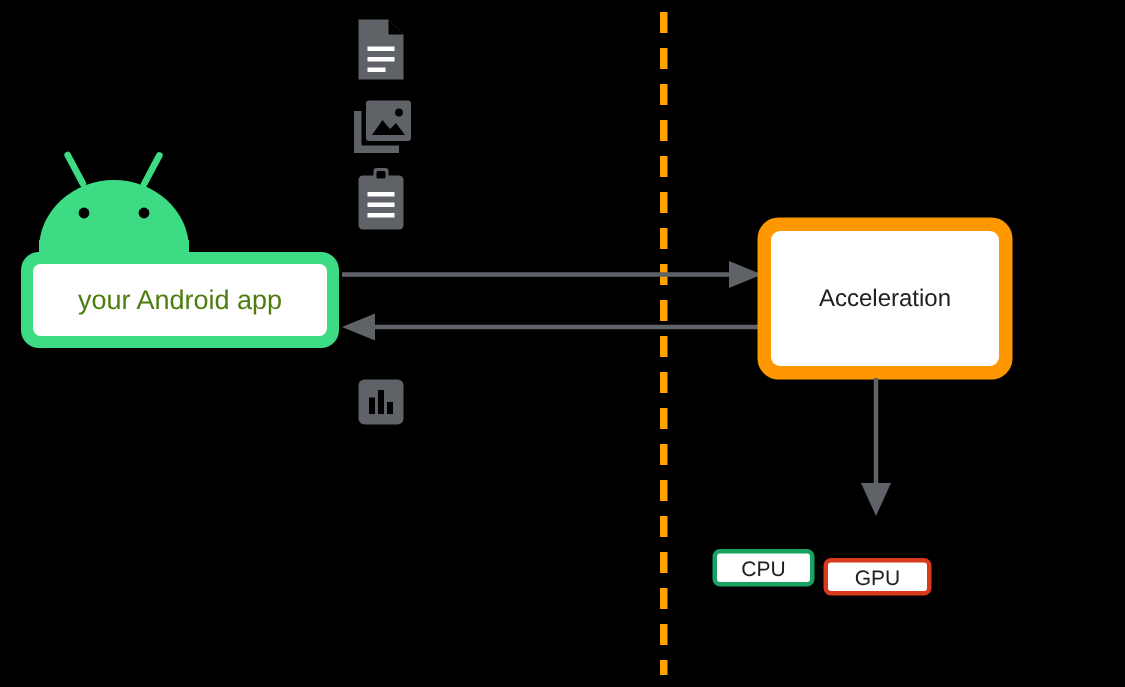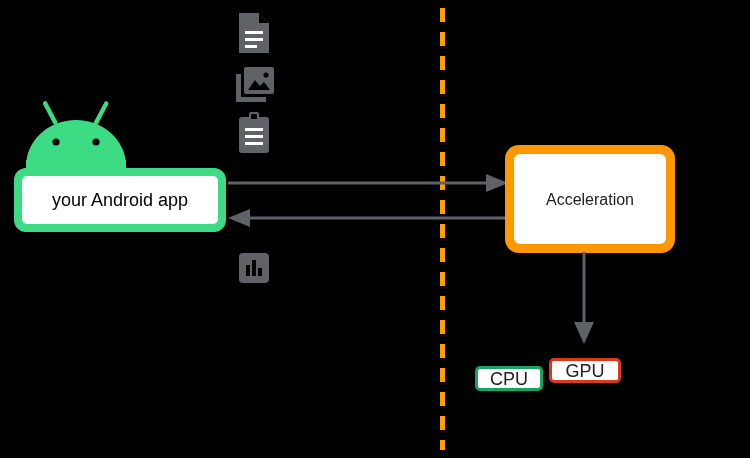--- a/index.html
+++ b/index.html
@@ -44,21 +44,21 @@
   #app-box-inner {
     width: 100%;
     height: 100%;
     background: #ffffff;
     border-radius: 5px;
     display: flex;
     align-items: center;
     justify-content: center;
   }
   #app-box-label {
-    color: #000000;
+    color: #4d7c0f;
     font-size: 18px;
     line-height: 1;
     white-space: nowrap;
   }
 
   
   .asset-icon {
     position: absolute;
     color: #5f6368;
   }
@@ -133,28 +133,28 @@
   }
   #chip-cpu {
     left: 475px;
     top: 366px;
     width: 68px;
     height: 25px;
     border: 3px solid #1aa260;
   }
   #chip-gpu {
     left: 549px;
-    top: 358px;
+    top: 372px;
     width: 72px;
     height: 25px;
     border: 3px solid #d73a1d;
   }
   .chip-label {
     color: #202124;
-    font-size: 18px;
+    font-size: 14px;
     line-height: 1;
     white-space: nowrap;
   }
 </style>
 </head>
 <body>
 
 <div id="canvas">
 
   <svg id="android-logo" viewBox="0 0 112 72">

